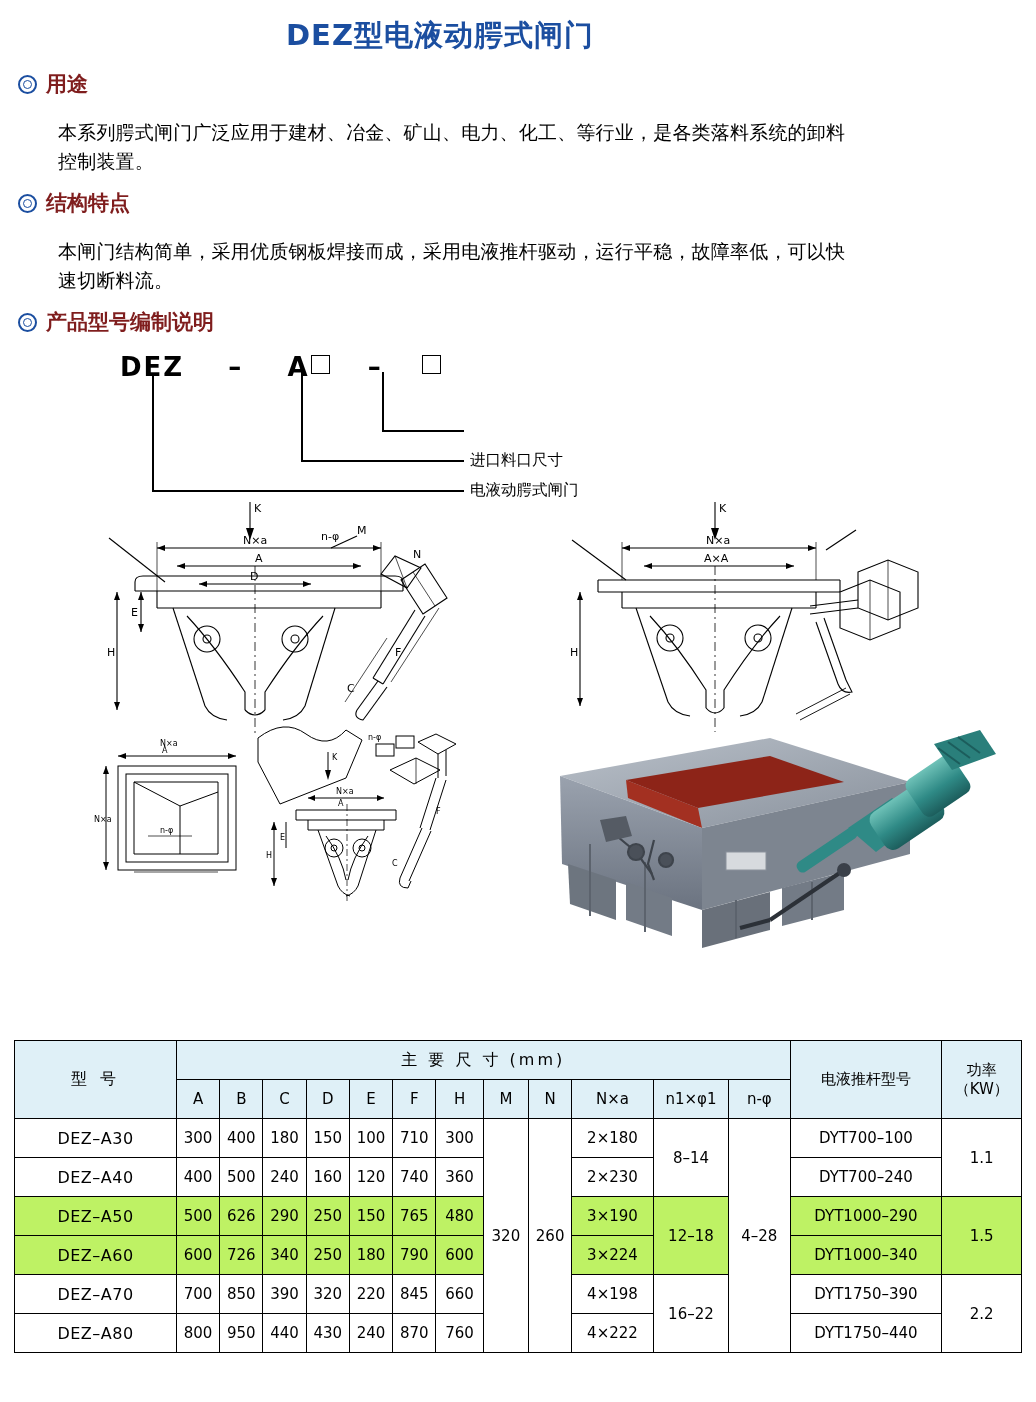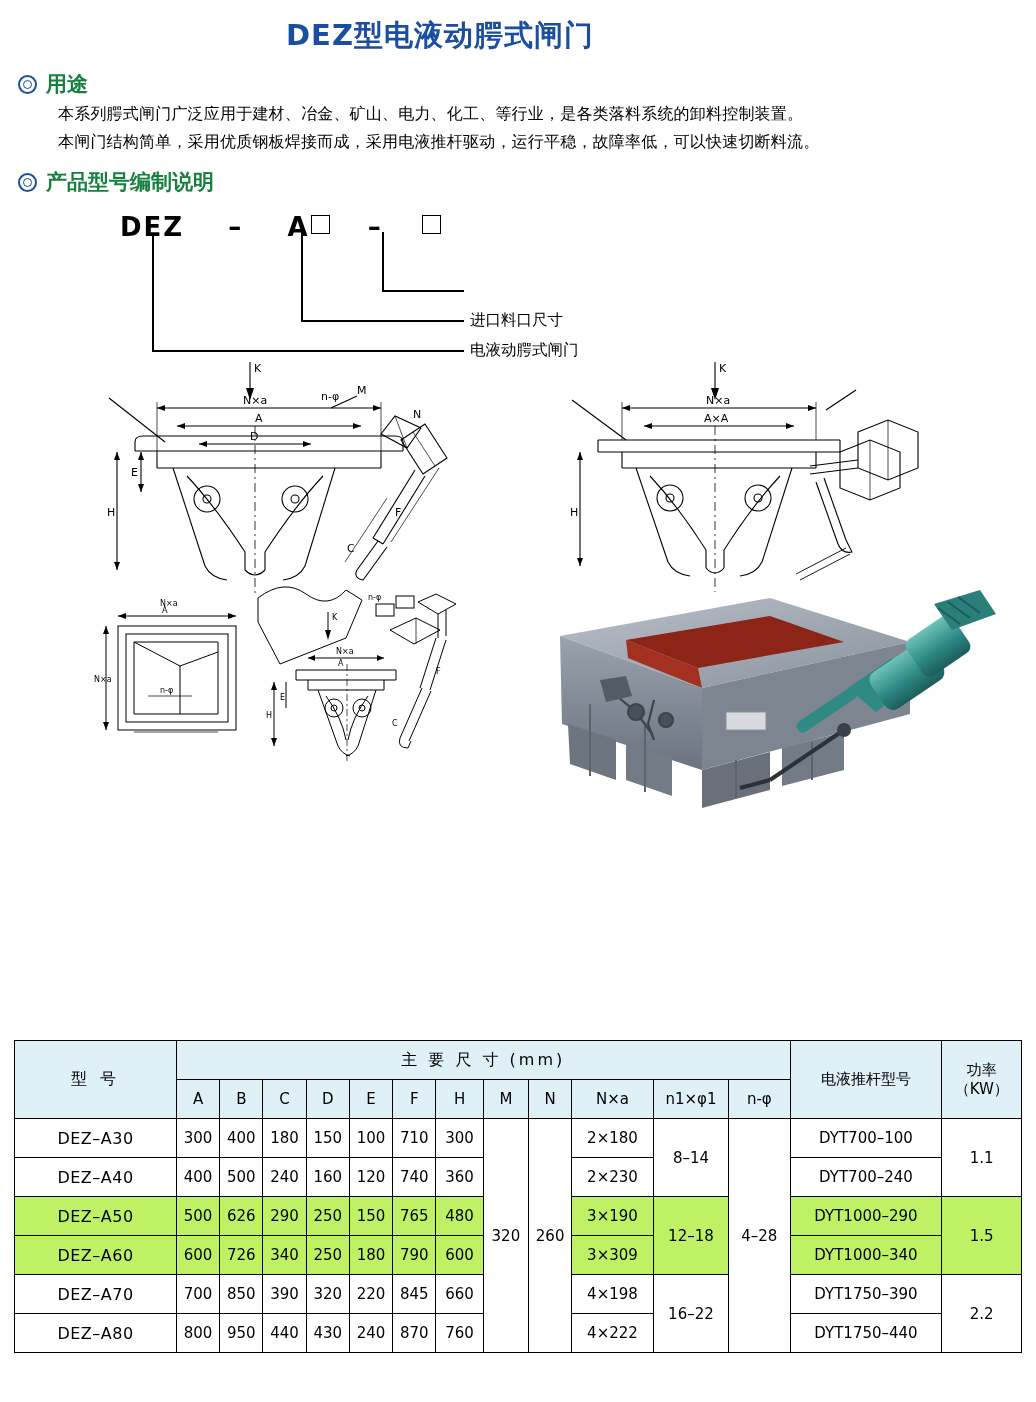--- a/index.html
+++ b/index.html
@@ -32,26 +32,26 @@
   .sec-head .ring{
     width:19px;height:19px;border:2px solid #1b4ea0;border-radius:50%;
     display:inline-block;margin-right:9px;position:relative;
     box-sizing:border-box;
   }
   .sec-head .ring::after{
     content:"";position:absolute;left:3px;top:3px;width:9px;height:9px;
     border:1px solid #1b4ea0;border-radius:50%;box-sizing:border-box;
   }
   .sec-head .txt{
-    font-size:21px;font-weight:bold;color:#15803d;
+    font-size:21px;font-weight:bold;color:#7f1d1d;
     font-family:"DejaVu Sans",sans-serif;
   }
   .para{
-    font-size:16px;line-height:1.5;
-    margin:4px 30px 0 58px;
+    font-size:19px;line-height:1.5;
+    margin:20px 30px 0 58px;
     font-family:"DejaVu Sans",sans-serif;
     letter-spacing:0.2px;
   }
 
   
   .model-block{position:relative;height:150px;margin-top:8px;}
   .model-code{
     position:absolute;left:120px;top:8px;
     font-size:26px;font-weight:bold;letter-spacing:2px;
     font-family:"DejaVu Sans",sans-serif;
@@ -103,20 +103,24 @@
 <div class="page">
 
   <div class="title">DEZ型电液动腭式闸门</div>
 
   <div class="sec-head">
     <span class="ring"></span>
     <span class="txt">用途</span>
   </div>
   <div class="para">本系列腭式闸门广泛应用于建材、冶金、矿山、电力、化工、等行业，是各类落料系统的卸料控制装置。</div>
 
+  <div class="sec-head">
+    <span class="ring"></span>
+    <span class="txt">结构特点</span>
+  </div>
   <div class="para">本闸门结构简单，采用优质钢板焊接而成，采用电液推杆驱动，运行平稳，故障率低，可以快速切断料流。</div>
 
   <div class="sec-head">
     <span class="ring"></span>
     <span class="txt">产品型号编制说明</span>
   </div>
 
   <div class="model-block">
     <div class="model-code">
       <span>DEZ</span>
@@ -531,21 +535,21 @@
 
         <tr>
           <td class="modelcell hl">DEZ–A60</td>
           <td class="hl">600</td>
           <td class="hl">726</td>
           <td class="hl">340</td>
           <td class="hl">250</td>
           <td class="hl">180</td>
           <td class="hl">790</td>
           <td class="hl">600</td>
-          <td class="hl">3×309</td>
+          <td class="hl">3×224</td>
           <td class="hl">DYT1000–340</td>
         </tr>
 
         <tr>
           <td class="modelcell">DEZ–A70</td>
           <td>700</td>
           <td>850</td>
           <td>390</td>
           <td>320</td>
           <td>220</td>

